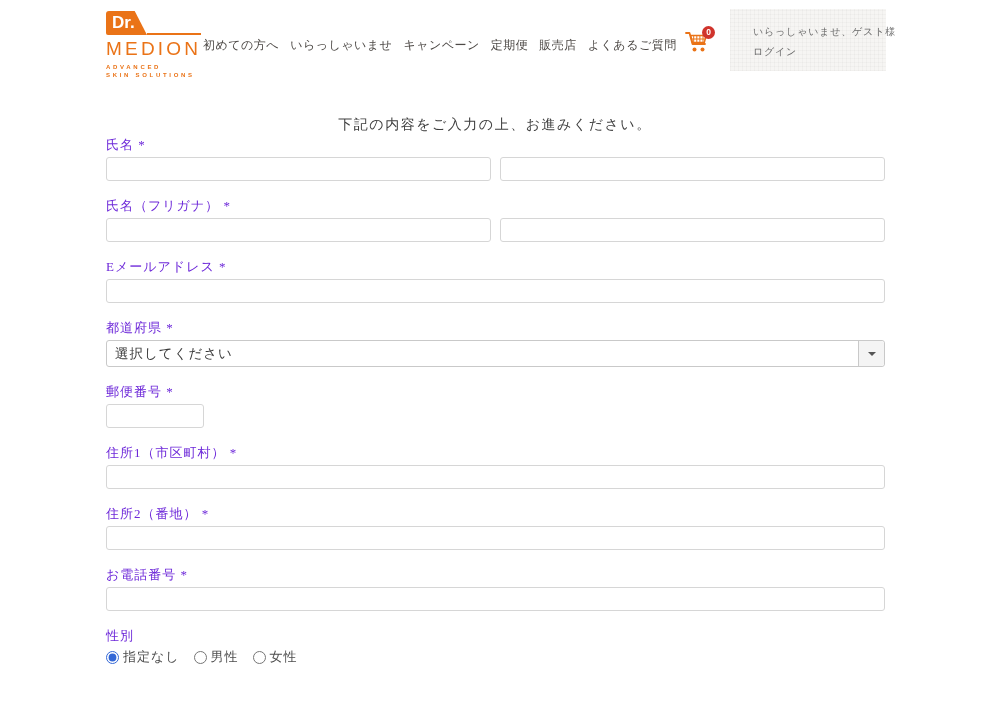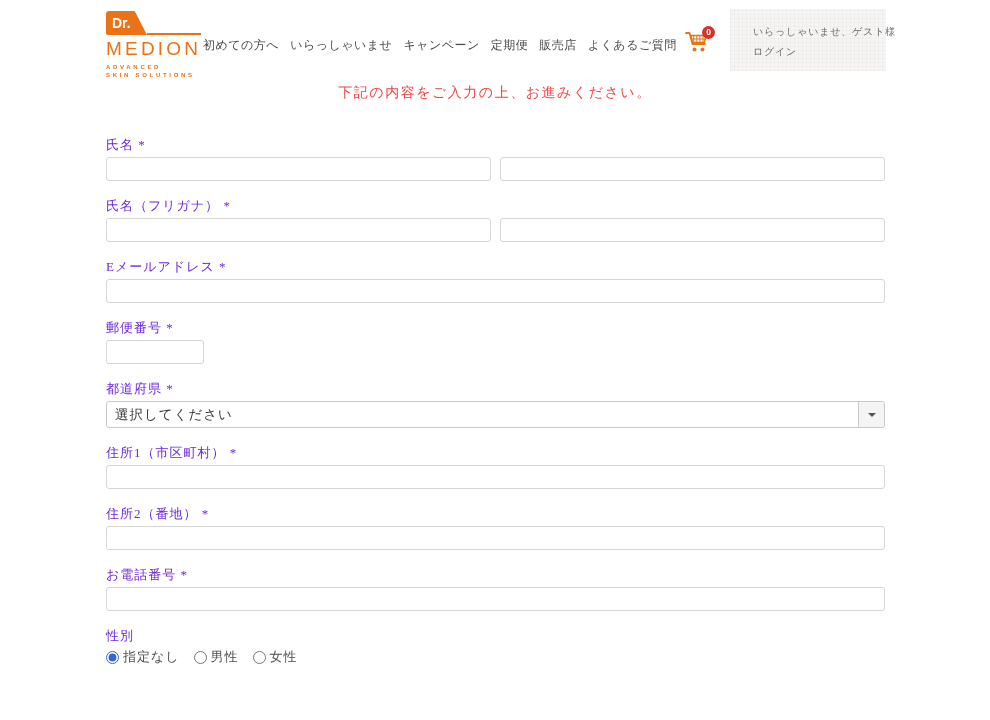--- a/index.html
+++ b/index.html
@@ -11,21 +11,21 @@
     font-family: "Liberation Serif", "DejaVu Serif", serif;
     color: #4d4d4d;
   }
 
   
   .logo { position: absolute; left: 106px; top: 11px; width: 100px; cursor: pointer; }
   .logo-banner-row { position: relative; height: 24px; }
   .logo-banner {
     position: absolute; left: 0; top: 0; width: 41px; height: 24px;
     background: #ea7317; color: #fff;
-    font-family: "Liberation Sans", sans-serif; font-weight: bold; font-size: 14px;
+    font-family: "Liberation Sans", sans-serif; font-weight: bold; font-size: 17px;
     line-height: 24px; padding-left: 6px;
     border-radius: 3px 0 0 2px;
     clip-path: polygon(0 0, 70% 0, 100% 100%, 0 100%);
   }
   .logo-banner-line { position: absolute; left: 41px; bottom: 0; width: 54px; height: 2px; background: #ea7317; }
   .logo-name {
     margin-top: 3px; color: #ea7317;
     font-family: "Liberation Sans", sans-serif; font-weight: 500;
     font-size: 19px; letter-spacing: 3.2px; line-height: 22px;
   }
@@ -57,22 +57,22 @@
       repeating-linear-gradient(0deg,  rgba(0,0,0,0.025) 0 1px, transparent 1px 4px),
       repeating-linear-gradient(90deg, rgba(0,0,0,0.025) 0 1px, transparent 1px 4px);
     padding: 13px 10px 0 23px;
     font-size: 10px; letter-spacing: 0.8px; color: #6b6b6b; line-height: 20px;
     white-space: nowrap;
   }
   .greeting-login { cursor: pointer; }
 
   
   .instruction {
-    position: absolute; left: 0; top: 84px; width: 990px;
-    text-align: center; font-size: 14px; letter-spacing: 1.5px; color: #ef4444;
+    position: absolute; left: 0; top: 116px; width: 990px;
+    text-align: center; font-size: 14px; letter-spacing: 1.5px; color: #404040;
   }
 
   .reg-form { position: absolute; left: 106px; top: 138px; width: 779px; }
   .form-group { margin-bottom: 18px; }
   .form-label {
     display: block; font-size: 13px; line-height: 14px; letter-spacing: 1px;
     color: #6d28d9; margin-bottom: 5px;
   }
   .text-input {
     display: block; width: 100%; height: 24px;
@@ -166,32 +166,32 @@
       <input type="text" class="text-input" style="">
     </div>
   </div>
 
   <div class="form-group">
     <label class="form-label">Eメールアドレス *</label>
     <input type="text" class="text-input" style="">
   </div>
 
   <div class="form-group">
-    <label class="form-label">郵便番号 *</label>
-    <input type="text" class="text-input postal-input" style="">
-  </div>
-
-  <div class="form-group">
     <label class="form-label">都道府県 *</label>
     <div class="select-box">
       <span class="select-value">選択してください</span>
       <span class="select-button">
         <span class="select-arrow"></span>
       </span>
     </div>
+  </div>
+
+  <div class="form-group">
+    <label class="form-label">郵便番号 *</label>
+    <input type="text" class="text-input postal-input" style="">
   </div>
 
   <div class="form-group">
     <label class="form-label">住所1（市区町村） *</label>
     <input type="text" class="text-input" style="">
   </div>
 
   <div class="form-group">
     <label class="form-label">住所2（番地） *</label>
     <input type="text" class="text-input" style="">

